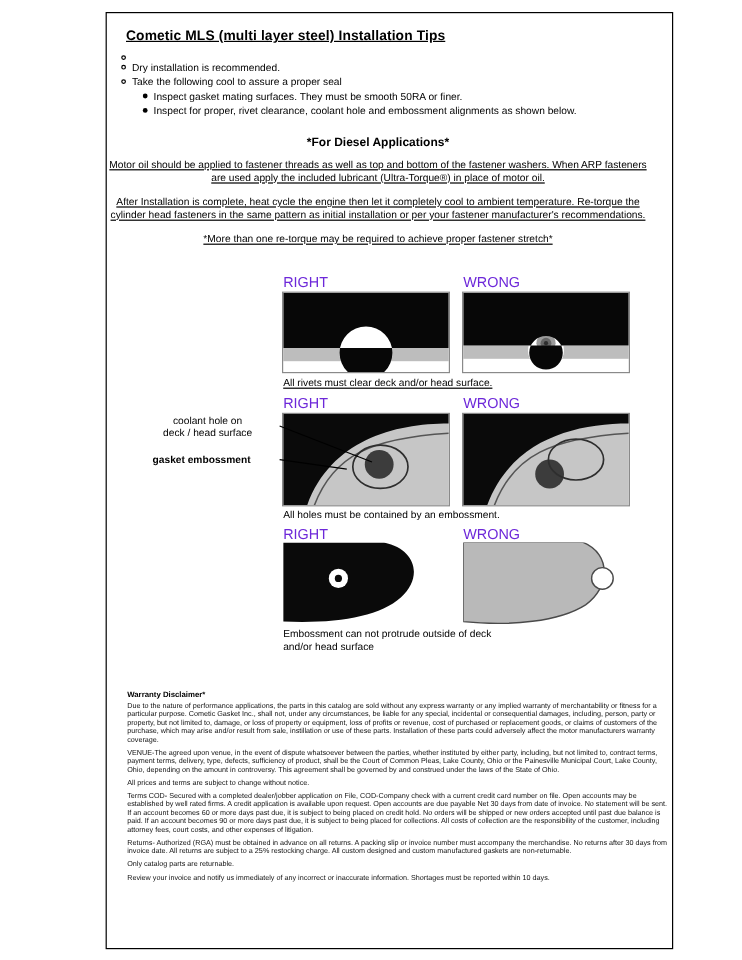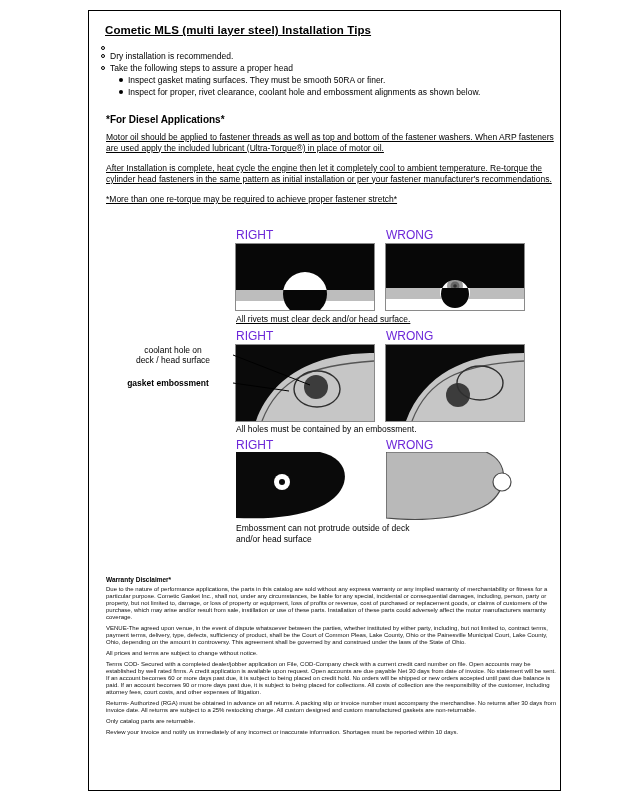--- a/index.html
+++ b/index.html
@@ -13,21 +13,21 @@
            text-decoration:underline; letter-spacing:0.1px; }
 
   .bullets { position:absolute; left:12px; top:31px; width:446px; }
   .b-row { display:flex; font-size:8.5px; line-height:12px; }
   .b-row.sub { margin-left:18px; }
   .b-open { width:4px; height:4px; border:1px solid #000; border-radius:50%;
             flex:0 0 auto; margin:4px 5px 0 0; }
   .b-fill { width:4px; height:4px; background:#000; border-radius:50%;
             flex:0 0 auto; margin:4px 5px 0 0; }
 
-  .diesel { position:absolute; left:17px; top:103px; width:448px; }
+  .diesel { position:absolute; left:2px; top:103px; width:448px;text-align:center; }
   .d-head { font-size:10px; font-weight:bold; margin-bottom:7px; }
   .diesel p { font-size:8.5px; line-height:10.5px; margin-bottom:10px;text-decoration:underline; }
 
   .hdr { position:absolute; width:138px; text-align:left; font-size:12px; color:#6d28d9; }
   .panel { position:absolute; width:138px; }
   .panel svg { display:block; width:138px; height:auto; }
   .bordered { outline:1px solid #8a8a8a; }
   .cap { position:absolute; font-size:8.5px; line-height:11px; }
 
   .c1 { left:147px; } .c2 { left:297px; }
@@ -51,21 +51,21 @@
   <div class="bullets">
     <div class="b-row">
       <span class="b-open"></span>
     </div>
     <div class="b-row">
       <span class="b-open"></span>
       <span>Dry installation is recommended.</span>
     </div>
     <div class="b-row">
       <span class="b-open"></span>
-      <span>Take the following steps to assure a proper head</span>
+      <span>Take the following cool to assure a proper seal</span>
     </div>
     <div class="b-row sub">
       <span class="b-fill"></span>
       <span>Inspect gasket mating surfaces.  They must be smooth 50RA or finer.</span>
     </div>
     <div class="b-row sub">
       <span class="b-fill"></span>
       <span>Inspect for proper, rivet clearance, coolant hole and embossment alignments as shown below.</span>
     </div>
   </div>

